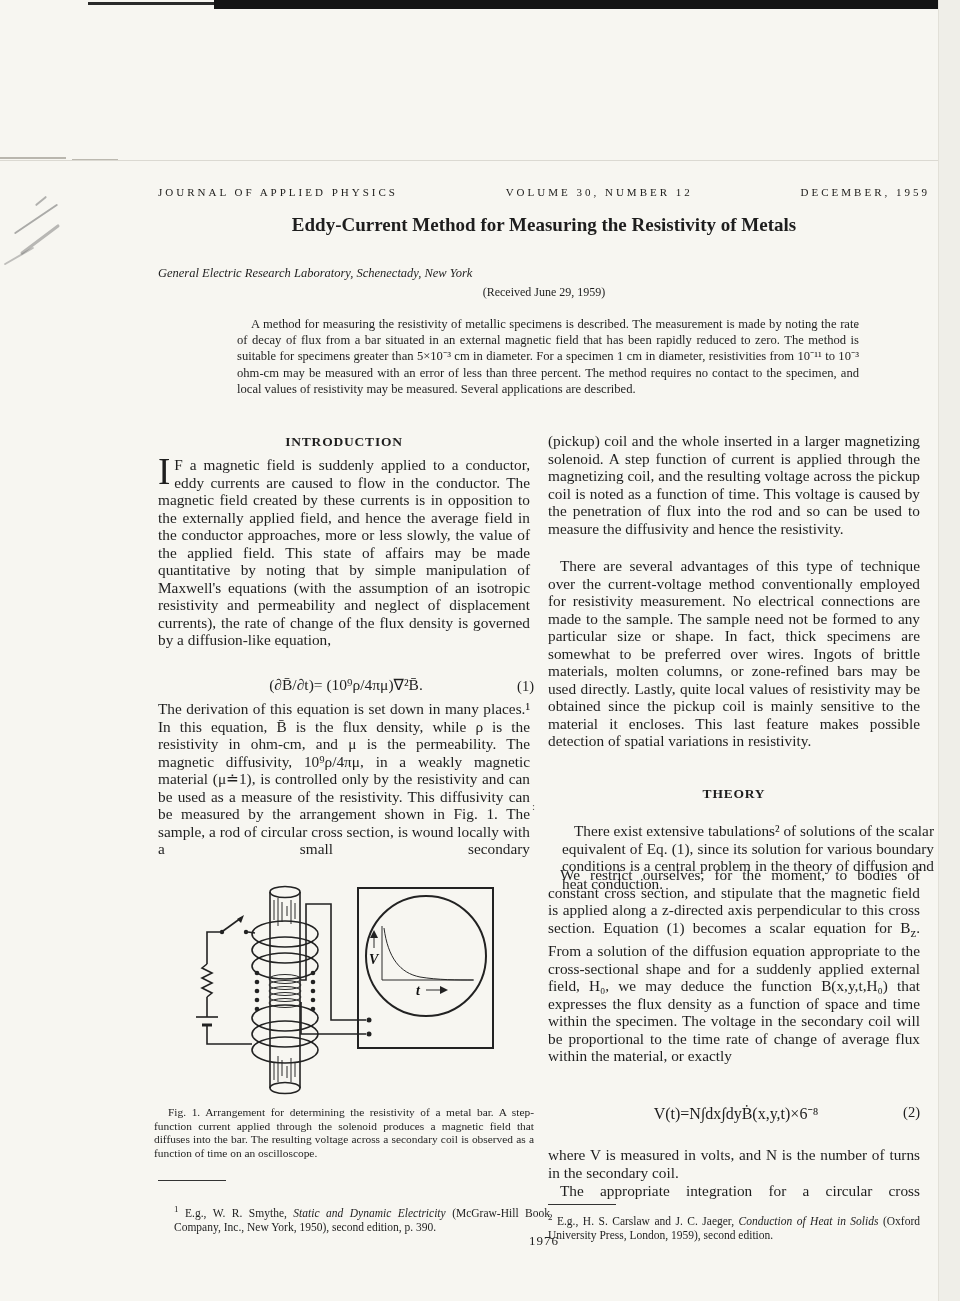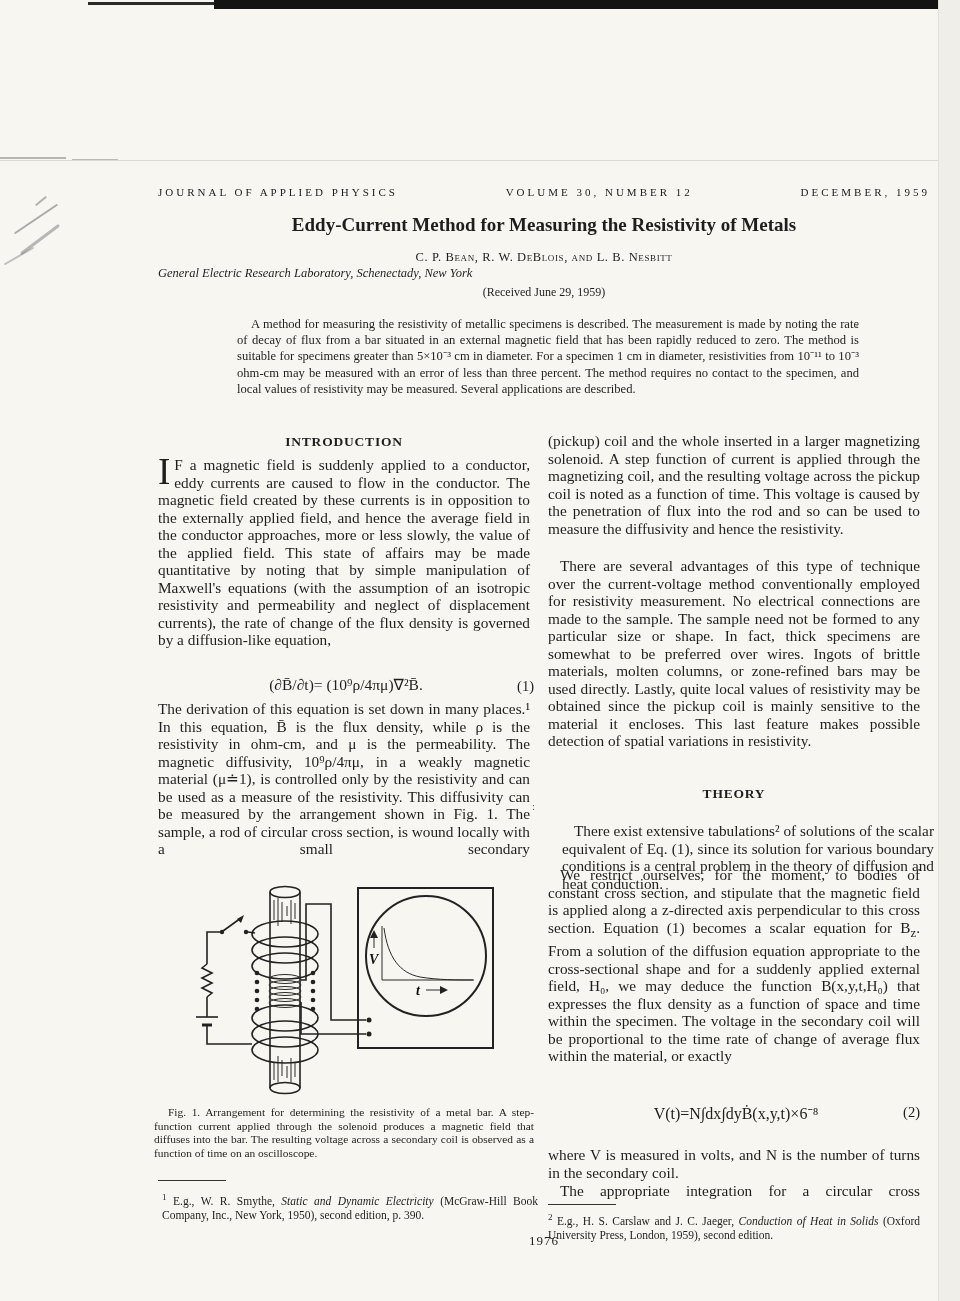--- a/index.html
+++ b/index.html
@@ -64,21 +64,20 @@
   <span class="speck" style="left:856px;top:322px;">'</span>
   <span class="speck" style="left:532px;top:800px;">:</span>
 
   <div class="abs masthead">
     <span>JOURNAL OF APPLIED PHYSICS</span>
     <span>VOLUME 30, NUMBER 12</span>
     <span>DECEMBER, 1959</span>
   </div>
 
   <div class="abs title">Eddy-Current Method for Measuring the Resistivity of Metals</div>
-  <div class="abs authors">C. P. Bean, R. W. DeBlois, and L. B. Nesbitt</div>
   <div class="abs affil">General Electric Research Laboratory, Schenectady, New York</div>
   <div class="abs received">(Received June 29, 1959)</div>
   <div class="abs abstract">A method for measuring the resistivity of metallic specimens is described. The measurement is made by noting the rate of decay of flux from a bar situated in an external magnetic field that has been rapidly reduced to zero. The method is suitable for specimens greater than 5×10⁻³ cm in diameter. For a specimen 1 cm in diameter, resistivities from 10⁻¹¹ to 10⁻³ ohm-cm may be measured with an error of less than three percent. The method requires no contact to the specimen, and local values of resistivity may be measured. Several applications are described.</div>
 
   <div class="abs sec-head" style="left:158px;top:434px;">INTRODUCTION</div>
 
   <p class="abs colblock" style="left:158px;top:456px;margin:0;"><span class="dropcap">I</span><span>F a magnetic field is suddenly applied to a conductor, eddy currents are caused to flow in the conductor. The magnetic field created by these currents is in opposition to the externally applied field, and hence the average field in the conductor approaches, more or less slowly, the value of the applied field. This state of affairs may be made quantitative by noting that by simple manipulation of Maxwell's equations (with the assumption of an isotropic resistivity and permeability and neglect of displacement currents), the rate of change of the flux density is governed by a diffusion-like equation,</span></p>
 
   <div class="abs" style="left:170px;top:676px;width:364px;">
     <div class="equation">(∂B̄/∂t)= (10⁹ρ/4πμ)∇²B̄.</div>
@@ -181,21 +180,21 @@
         </g>
         <circle class="fillb" cx="209" cy="144" r="2.5"></circle>
         <circle class="fillb" cx="209" cy="158" r="2.5"></circle>
       </g>
     </svg>
   </figure>
 
   <figcaption class="abs caption" style="left:154px;top:1106px;width:380px;">Fig. 1. Arrangement for determining the resistivity of a metal bar. A step-function current applied through the solenoid produces a magnetic field that diffuses into the bar. The resulting voltage across a secondary coil is observed as a function of time on an oscilloscope.</figcaption>
 
   <div class="abs fnrule" style="left:158px;top:1180px;"></div>
-  <p class="abs footnote" style="left:158px;top:1186px;width:376px;margin:4px;"><sup>1</sup><span> E.g., W. R. Smythe, </span><i>Static and Dynamic Electricity</i><span> (McGraw-Hill Book Company, Inc., New York, 1950), second edition, p. 390.</span></p>
+  <p class="abs footnote" style="left:158px;top:1186px;width:376px;margin:16px;"><sup>1</sup><span> E.g., W. R. Smythe, </span><i>Static and Dynamic Electricity</i><span> (McGraw-Hill Book Company, Inc., New York, 1950), second edition, p. 390.</span></p>
 
   <p class="abs colblock" style="left:548px;top:432px;margin:0;">(pickup) coil and the whole inserted in a larger magnetizing solenoid. A step function of current is applied through the magnetizing coil, and the resulting voltage across the pickup coil is noted as a function of time. This voltage is caused by the penetration of flux into the rod and so can be used to measure the diffusivity and hence the resistivity.</p>
   <p class="abs colblock indent" style="left:548px;top:557px;margin:0;">There are several advantages of this type of technique over the current-voltage method conventionally employed for resistivity measurement. No electrical connections are made to the sample. The sample need not be formed to any particular size or shape. In fact, thick specimens are somewhat to be preferred over wires. Ingots of brittle materials, molten columns, or zone-refined bars may be used directly. Lastly, quite local values of resistivity may be obtained since the pickup coil is mainly sensitive to the material it encloses. This last feature makes possible detection of spatial variations in resistivity.</p>
 
   <div class="abs sec-head" style="left:548px;top:786px;">THEORY</div>
 
   <p class="abs colblock indent" style="left:548px;top:808px;margin:14px;">There exist extensive tabulations² of solutions of the scalar equivalent of Eq. (1), since its solution for various boundary conditions is a central problem in the theory of diffusion and heat conduction.</p>
 
   <p class="abs colblock indent" style="left:548px;top:866px;margin:0;"><span>We restrict ourselves, for the moment, to bodies of constant cross section, and stipulate that the magnetic field is applied along a z-directed axis perpendicular to this cross section. Equation (1) becomes a scalar equation for B</span><sub>z</sub><span>. From a solution of the diffusion equation appropriate to the cross-sectional shape and for a suddenly applied external field, H₀, we may deduce the function B(x,y,t,H₀) that expresses the flux density as a function of space and time within the specimen. The voltage in the secondary coil will be proportional to the time rate of change of average flux within the material, or exactly</span></p>
 

